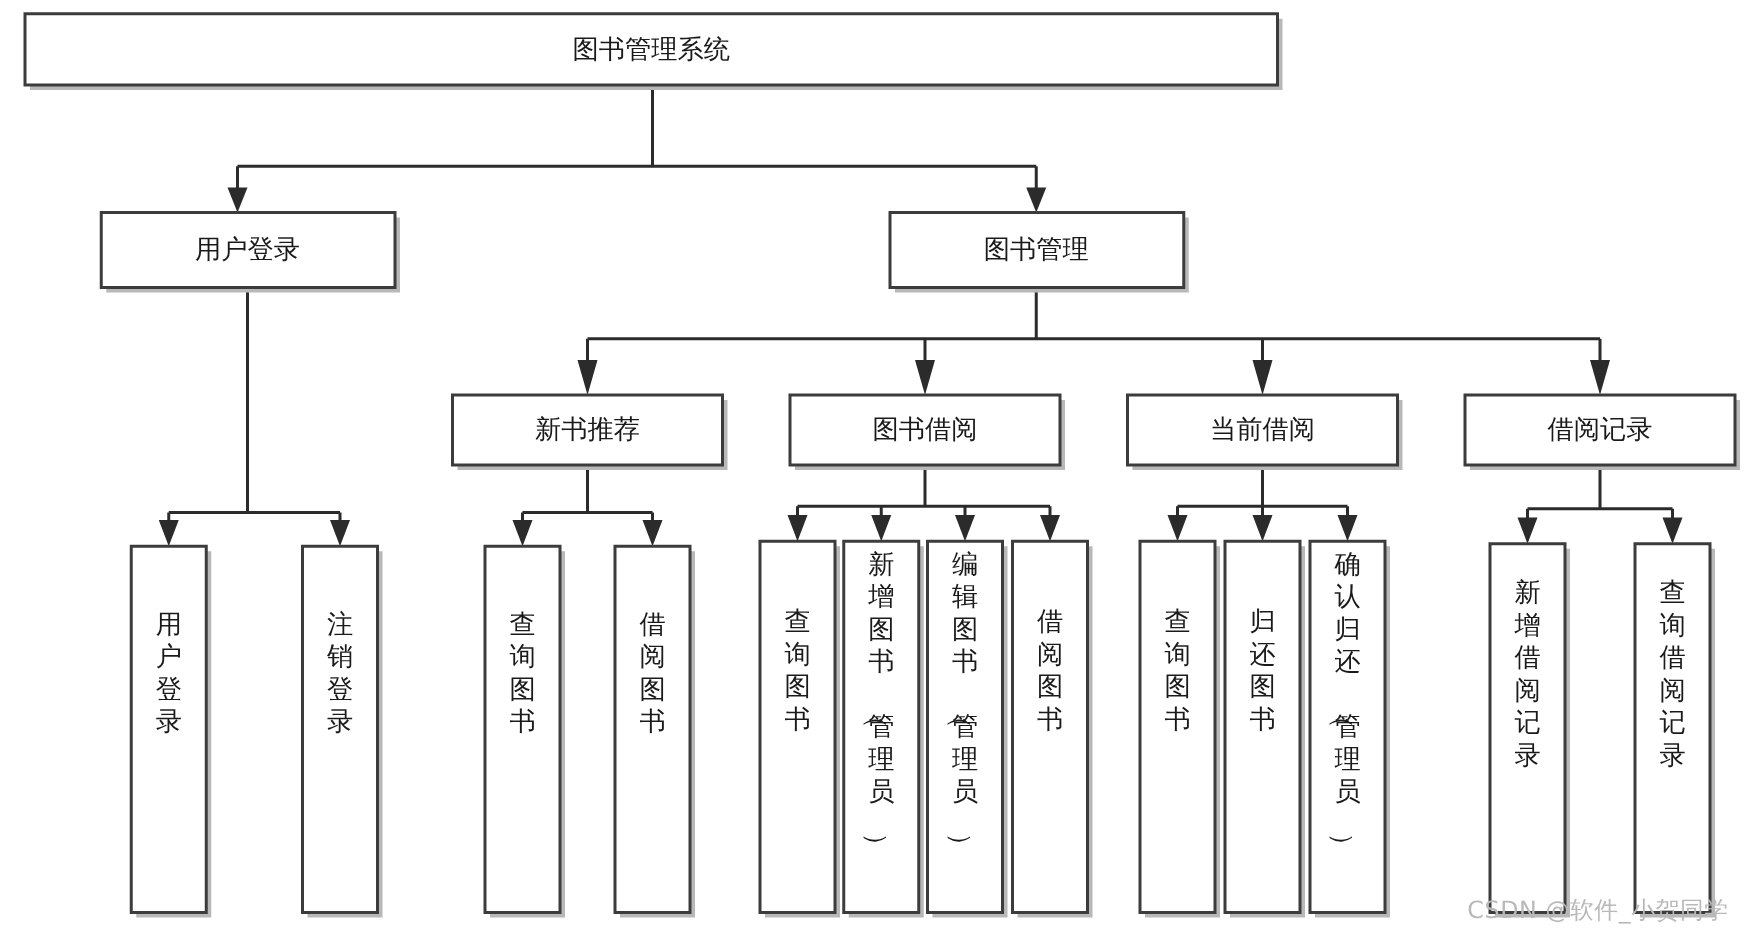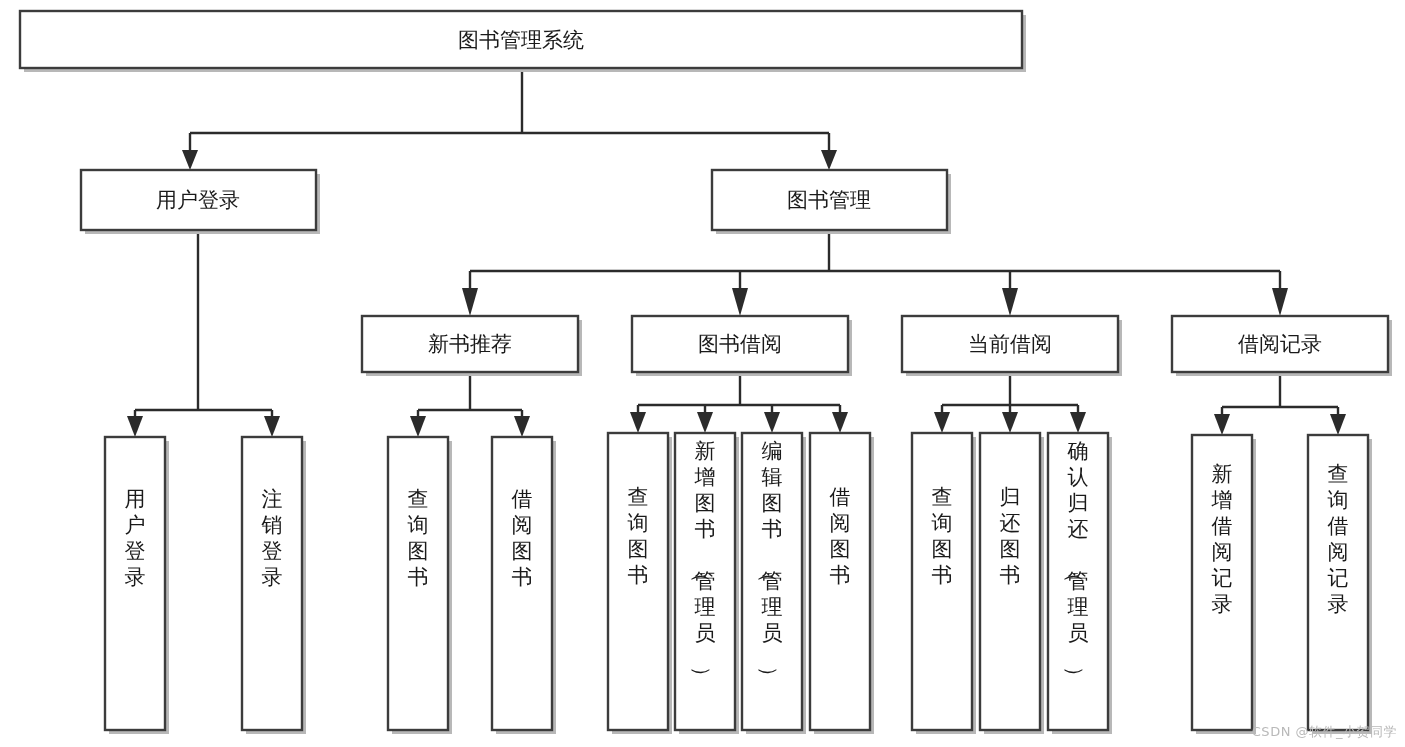--- a/index.html
+++ b/index.html
@@ -48,24 +48,24 @@
     dominant-baseline: middle;
   }
   .node-label-v {
     font-family: "DejaVu Sans", "Liberation Sans", sans-serif;
     font-size: 21px;
     fill: #1a1a1a;
     text-anchor: middle;
   }
   .watermark {
     position: absolute;
-    right: 8px;
+    right: 22px;
     bottom: 6px;
     font-family: "DejaVu Sans", "Liberation Sans", sans-serif;
-    font-size: 13px;
+    font-size: 19px;
     color: #b9b9b9;
     white-space: nowrap;
     letter-spacing: 0.5px;
     user-select: none;
   }
 </style>
 </head>
 <body>
 
 <svg id="diagram-root" viewBox="0 0 1405 747" xmlns="http://www.w3.org/2000/svg">

